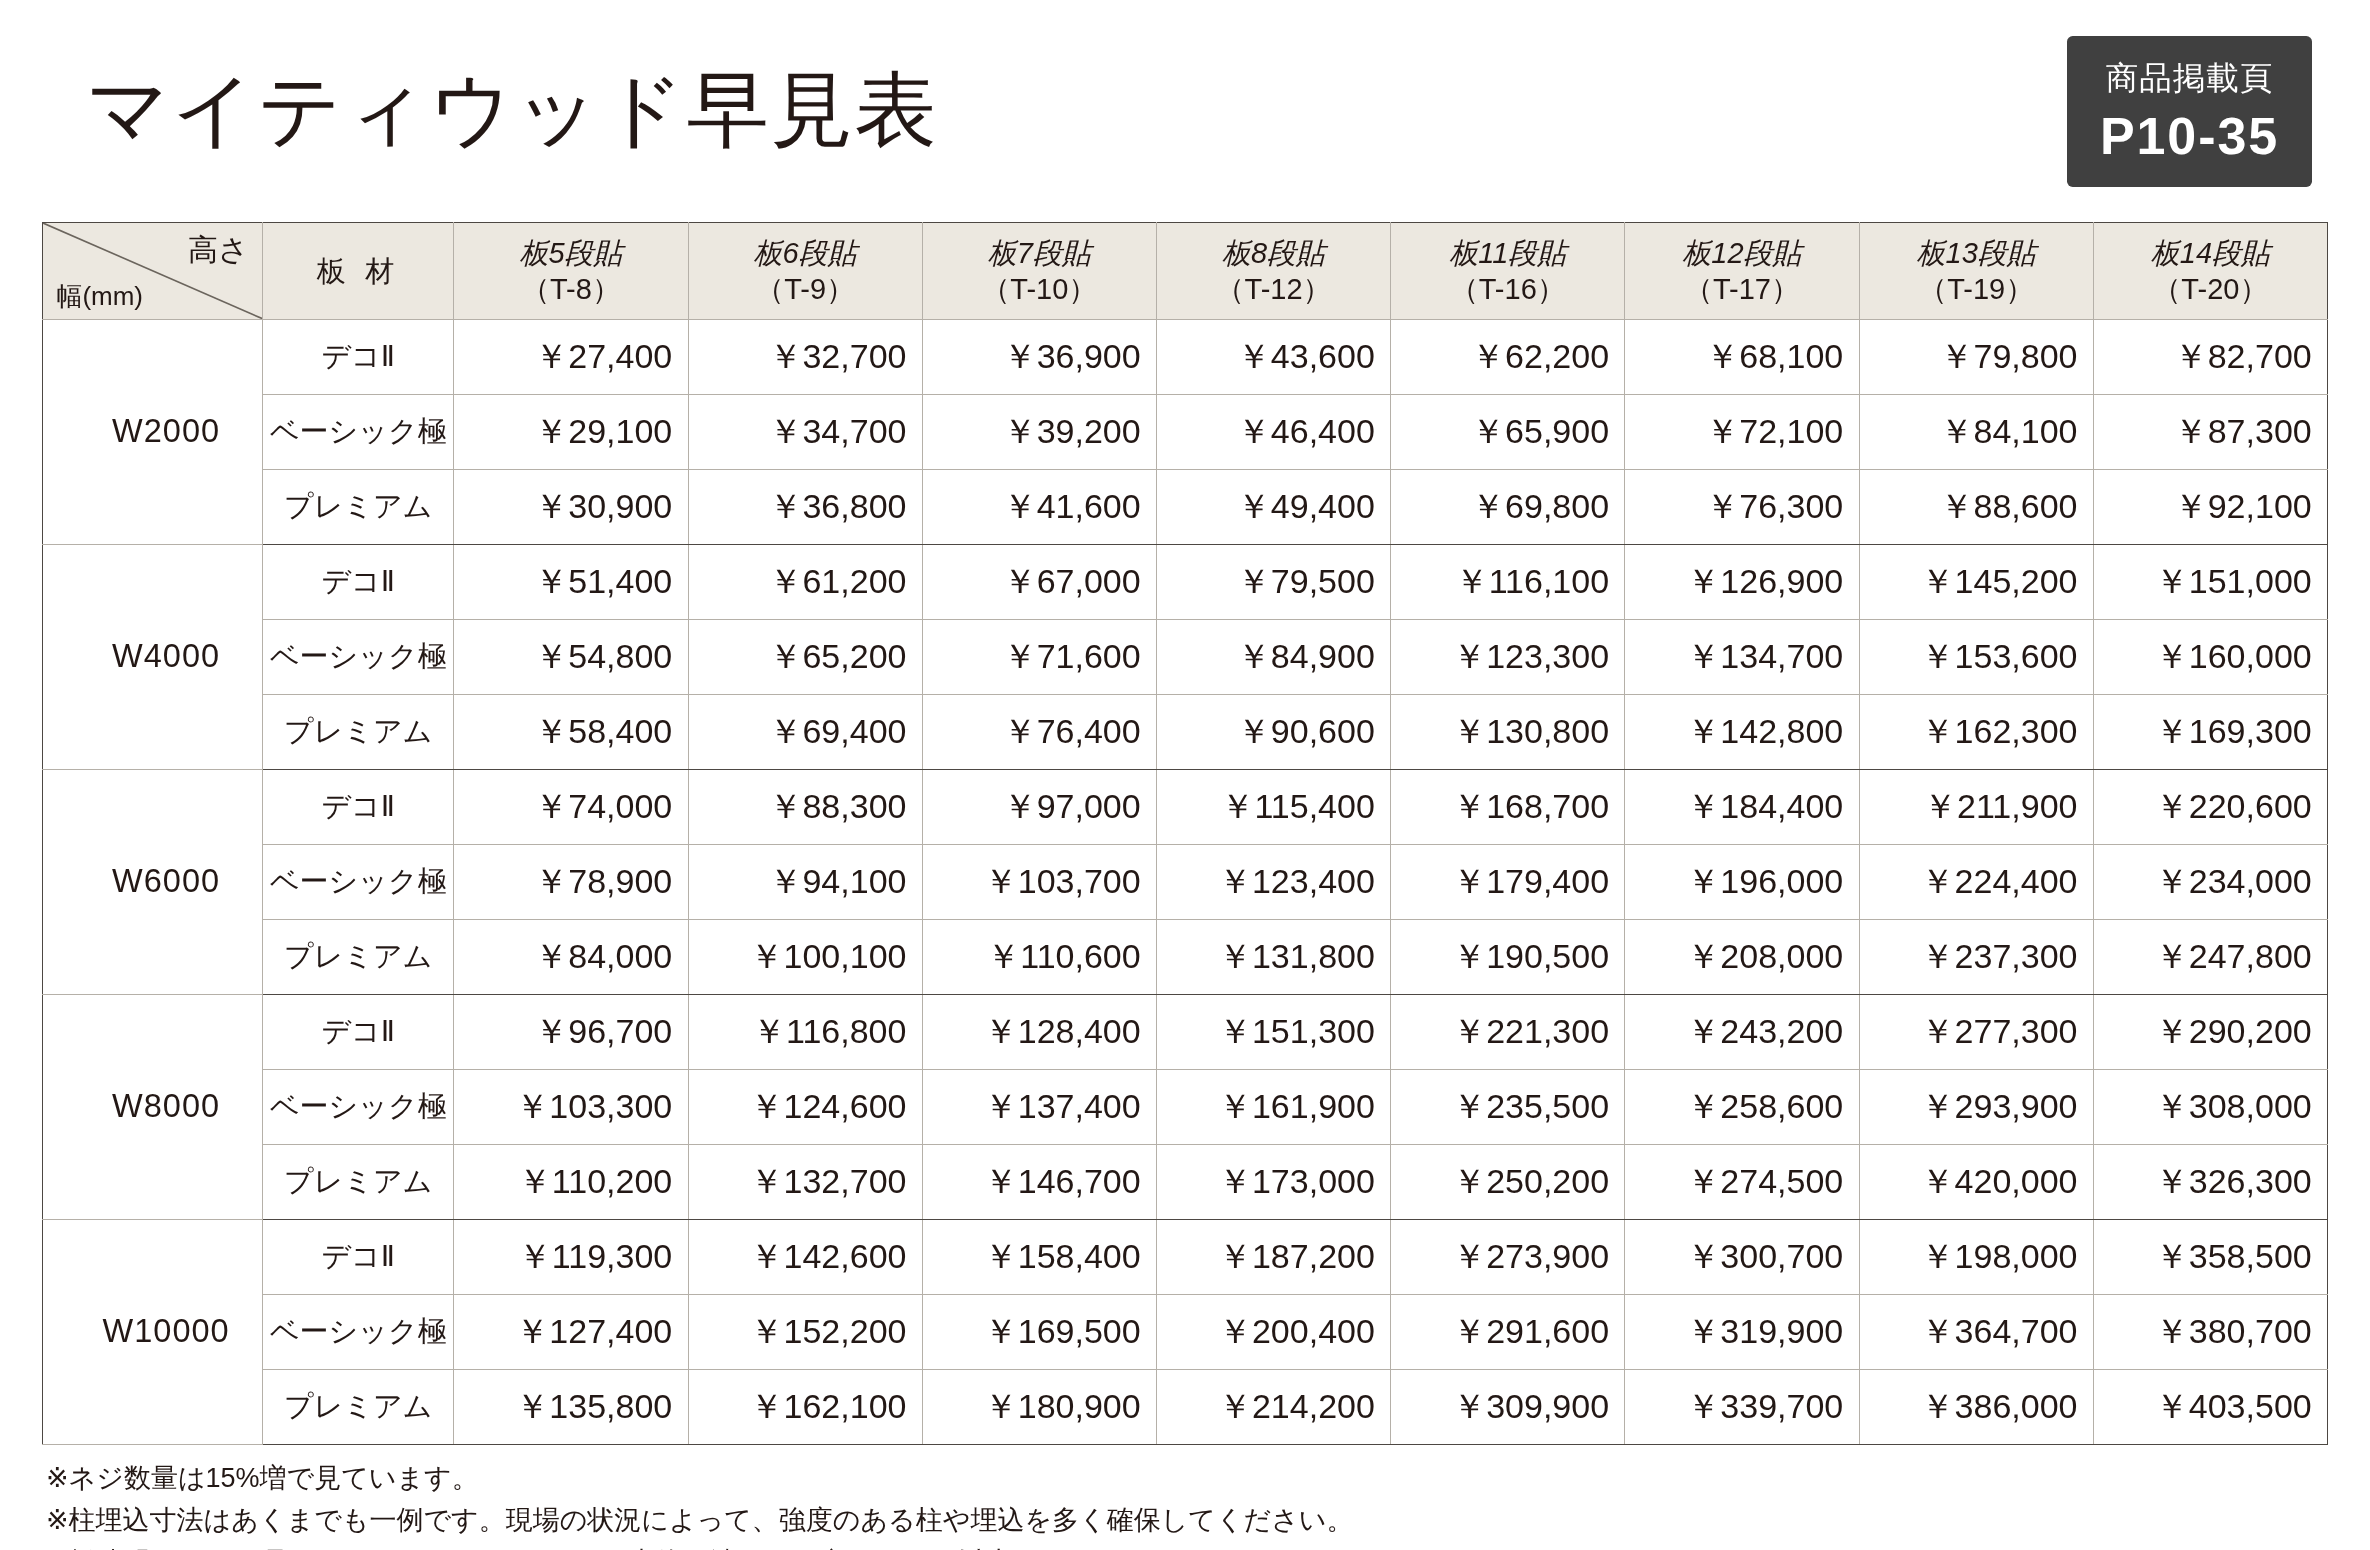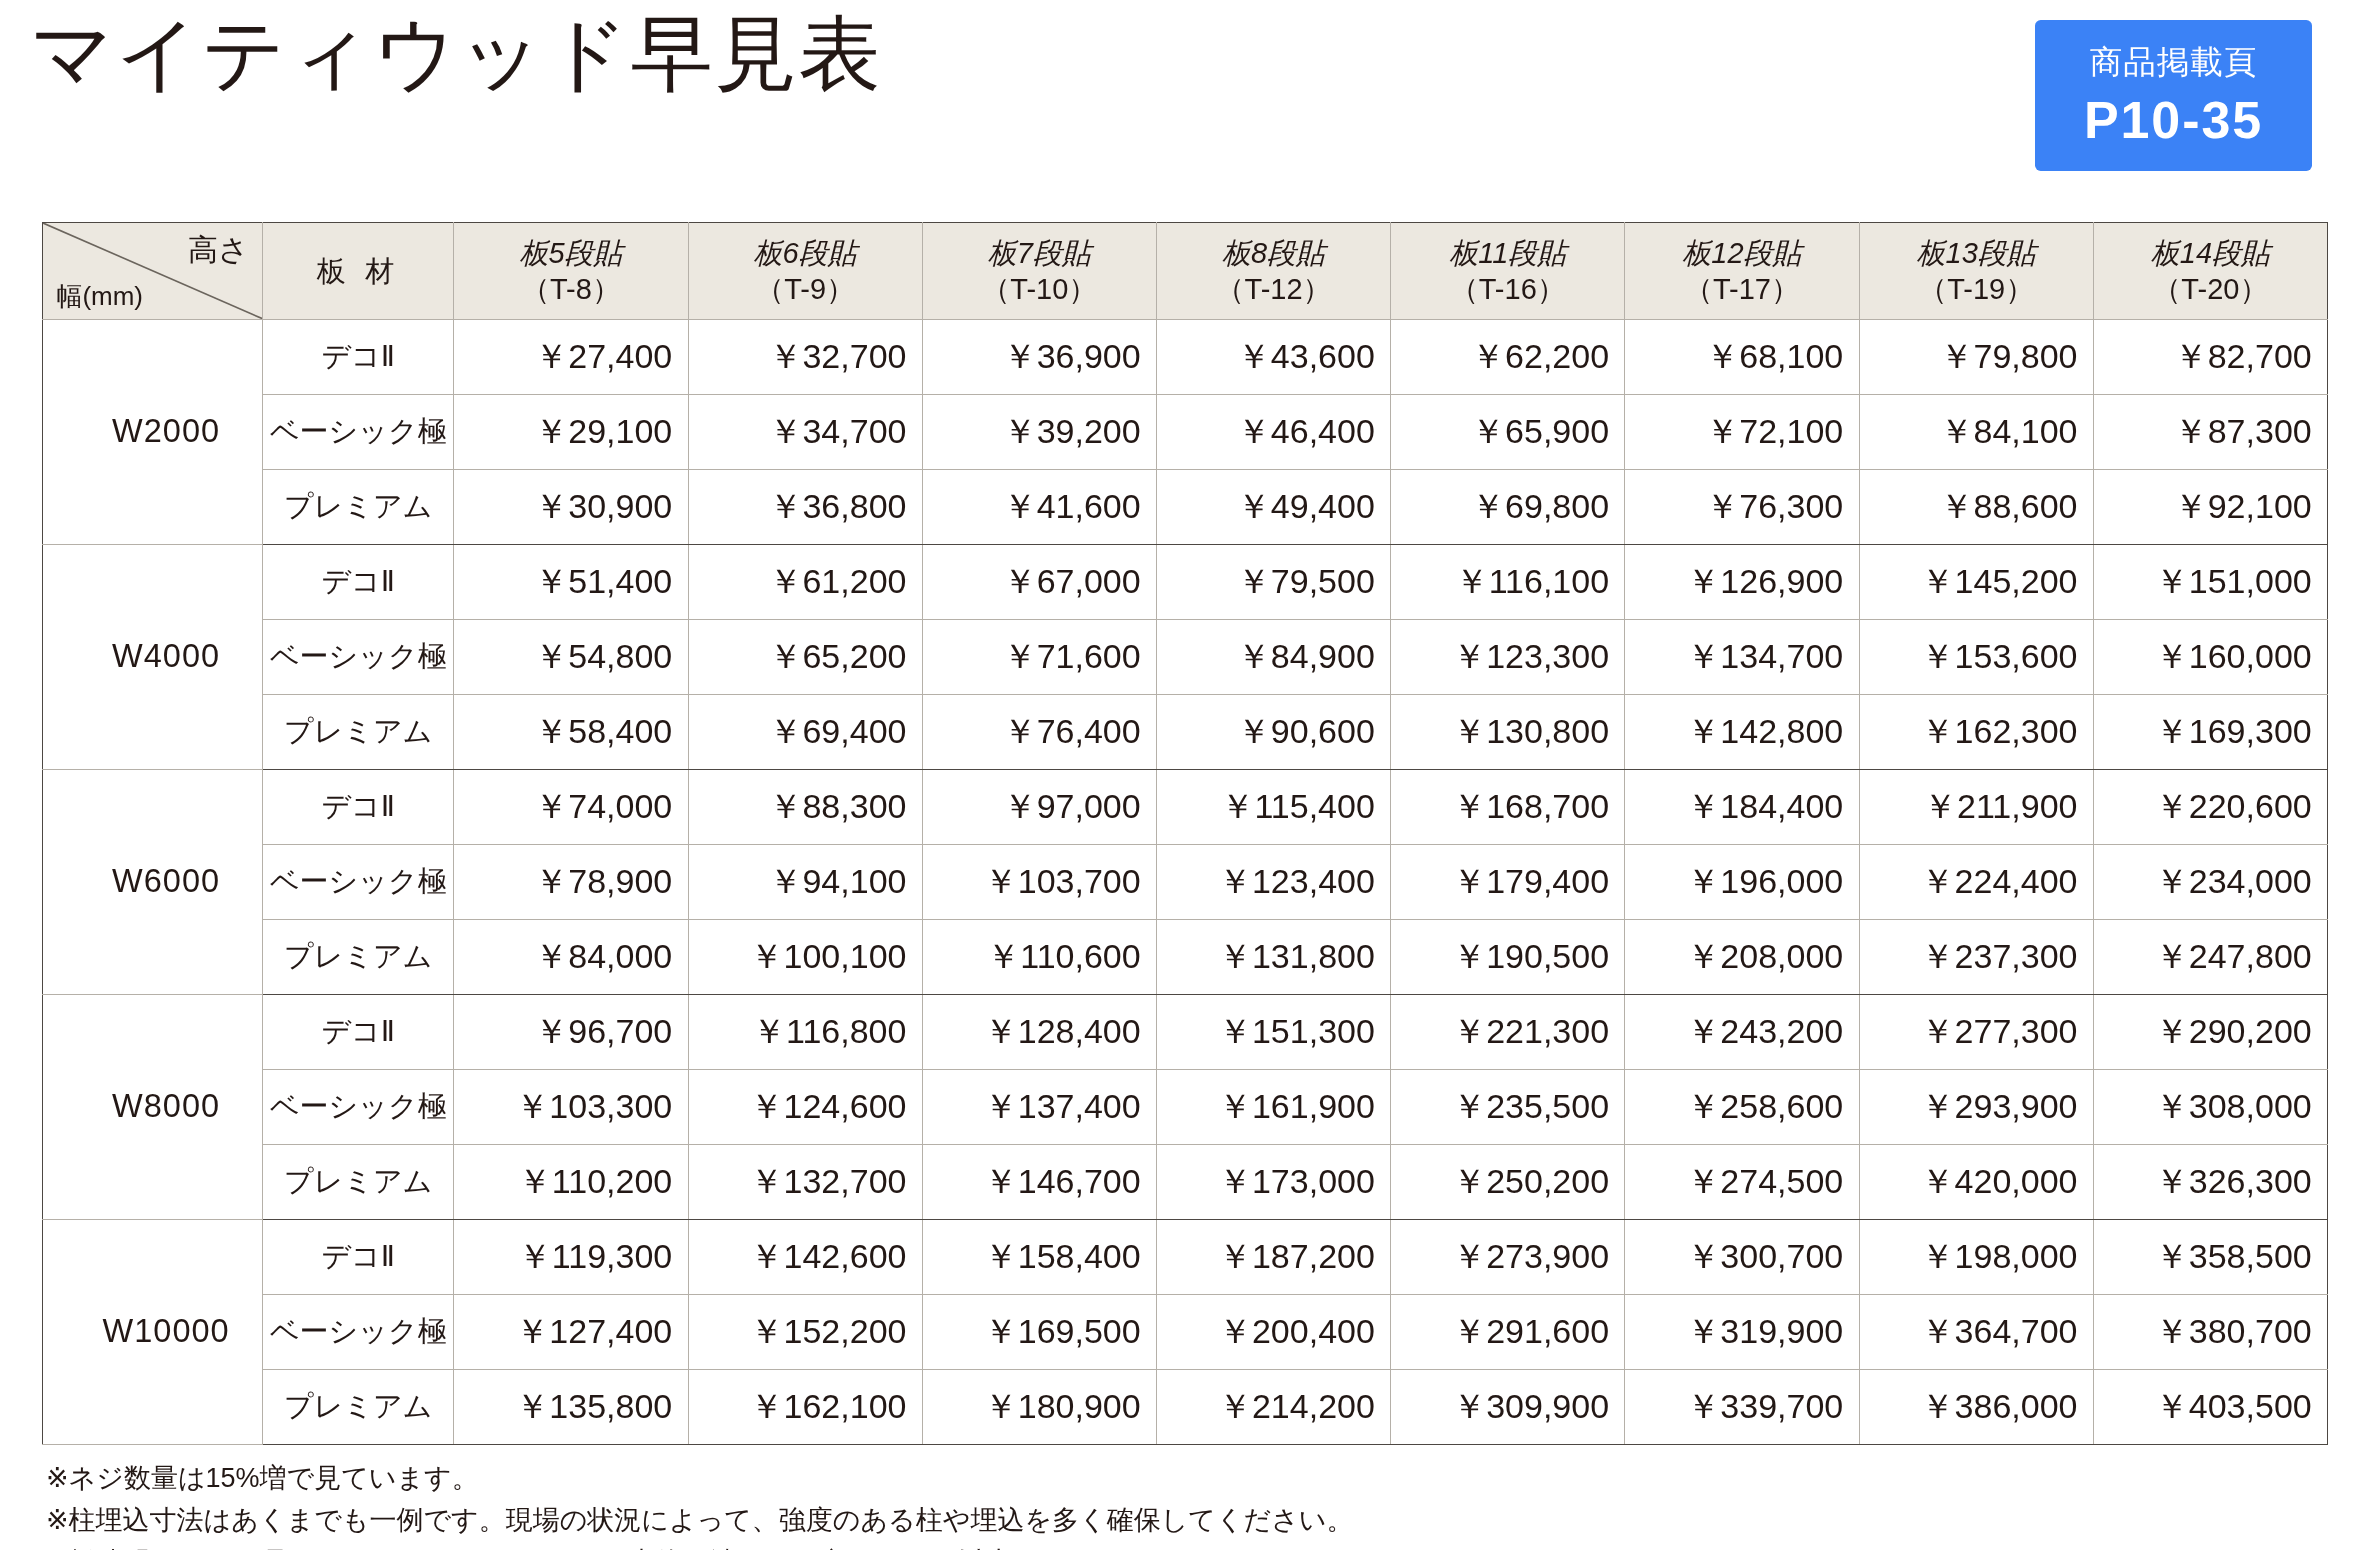--- a/index.html
+++ b/index.html
@@ -19,45 +19,46 @@
     width: 2371px;
     height: 1550px;
     box-sizing: border-box;
     padding: 0;
   }
 
   
   .header {
     position: relative;
     height: 222px;
-    padding: 0 30px;
+    padding: 0 86px;
     box-sizing: border-box;
     display: flex;
+    align-items: center;
   }
   .title-main {
     font-size: 82px;
     letter-spacing: 1.9px;
     font-weight: 400;
     color: #231815;
     white-space: nowrap;
   }
   .title-sub {
     font-size: 55px;
     letter-spacing: 1px;
     margin-left: 61px;
     color: #231815;
     white-space: nowrap;
   }
   .page-badge {
     position: absolute;
     right: 59px;
-    top: 20px;
-    width: 277px;
+    top: 36px;
+    width: 245px;
     height: 151px;
-    background: #3b82f6;
+    background: #404040;
     color: #ffffff;
     border-radius: 5.7px;
     display: flex;
     flex-direction: column;
     align-items: center;
     justify-content: center;
   }
   .page-badge .badge-label {
     font-size: 32.5px;
     letter-spacing: 1px;

